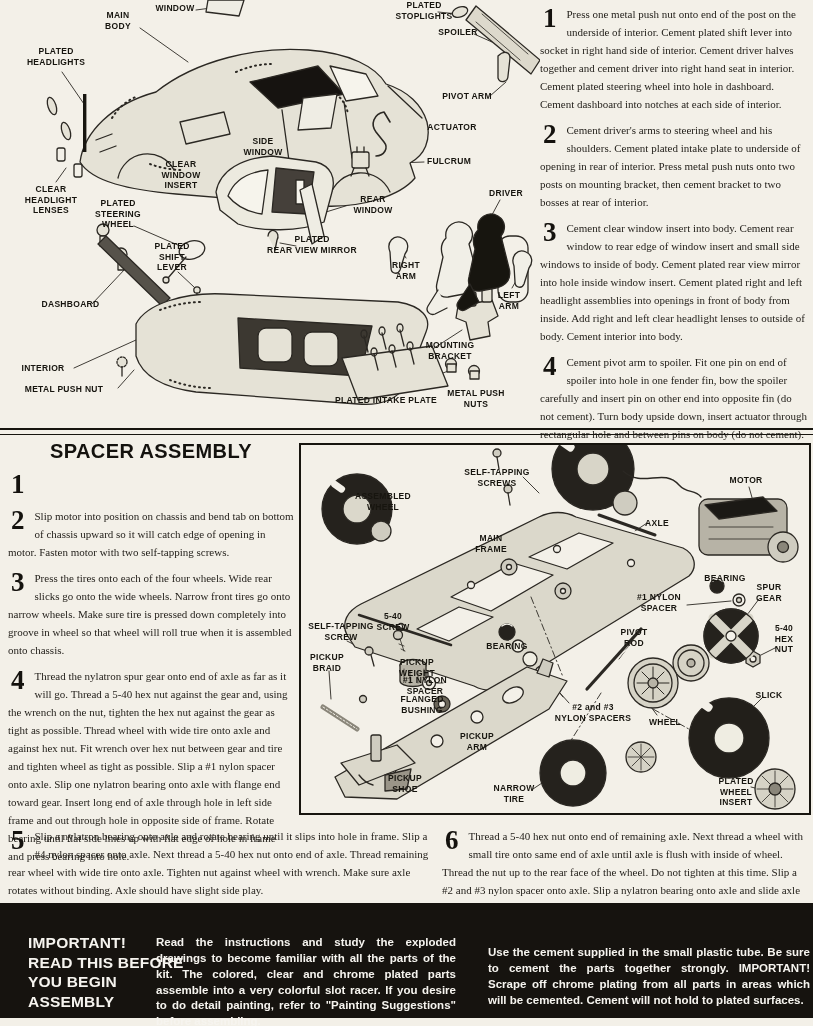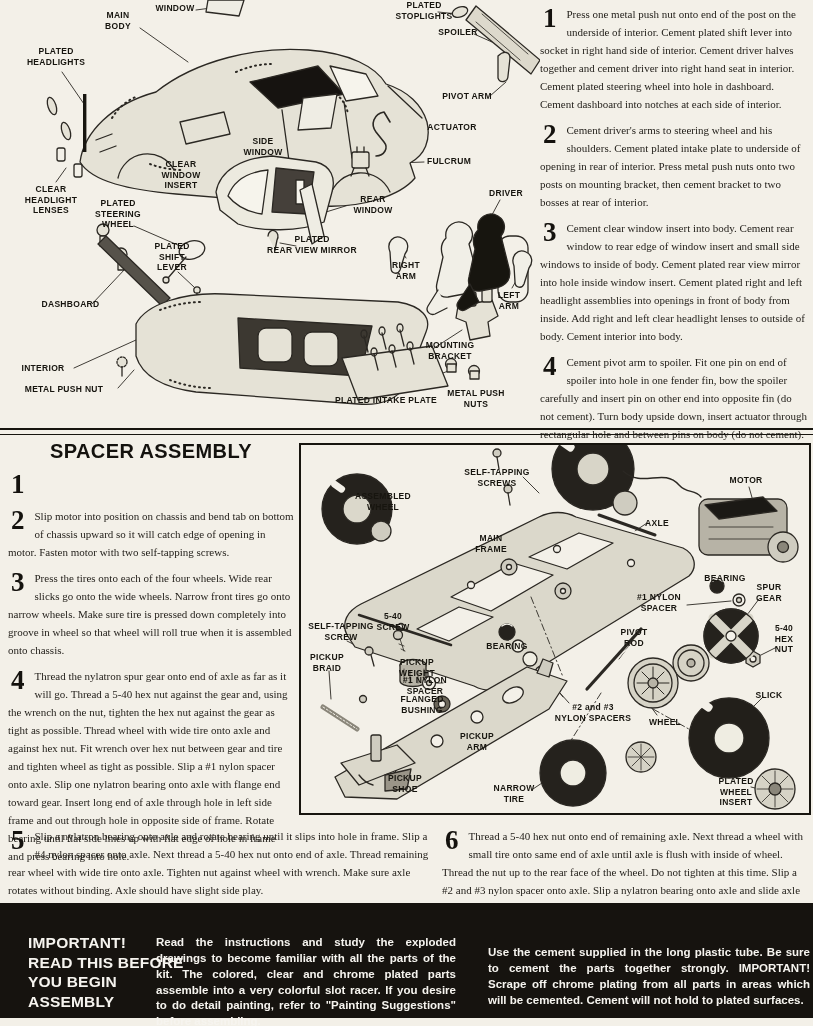--- a/index.html
+++ b/index.html
@@ -414,16 +414,16 @@
   <div class="text-col" style="left:442px;top:826px;width:366px;">
     <div class="step"><span class="step-num">6</span><span class="step-text">Thread a 5-40 hex nut onto end of remaining axle. Next thread a wheel with small tire onto same end of axle until axle is flush with inside of wheel. Thread the nut up to the rear face of the wheel. Do not tighten at this time. Slip a #2 and #3 nylon spacer onto axle. Slip a nylatron bearing onto axle and slide axle through hole in left side of frame. Rotate bearing until it slips into hole in frame.</span></div>
   </div>
 
   <footer class="banner">
     <div class="banner-heading">IMPORTANT!
 READ THIS BEFORE
 YOU BEGIN
 ASSEMBLY</div>
     <p class="banner-col c1" style="margin:0;">Read the instructions and study the exploded drawings to become familiar with all the parts of the kit. The colored, clear and chrome plated parts assemble into a very colorful slot racer. If you desire to do detail painting, refer to "Painting Suggestions" before assembling.</p>
-    <p class="banner-col c2" style="margin:0;">Use the cement supplied in the long plastic tube. Be sure to cement the parts together strongly. IMPORTANT! Scrape off chrome plating from all parts in areas which will be cemented. Cement will not hold to plated surfaces.</p>
+    <p class="banner-col c2" style="margin:0;">Use the cement supplied in the small plastic tube. Be sure to cement the parts together strongly. IMPORTANT! Scrape off chrome plating from all parts in areas which will be cemented. Cement will not hold to plated surfaces.</p>
   </footer>
 
 </div>
 
 </body></html>

